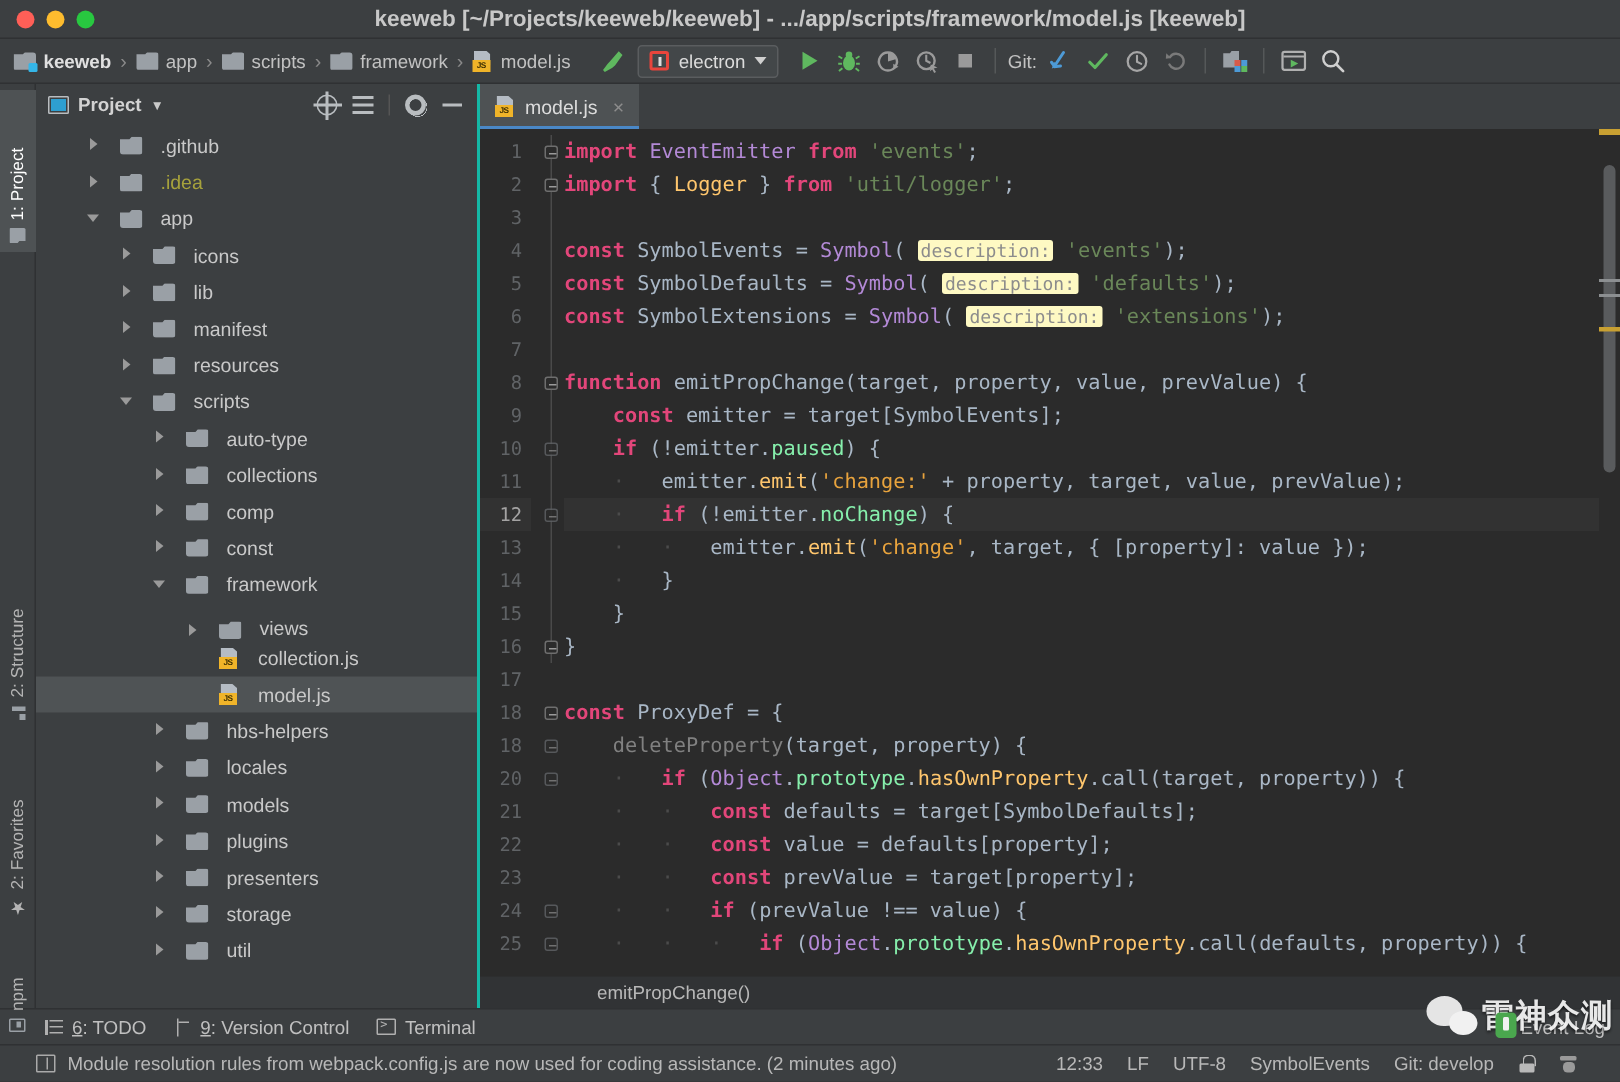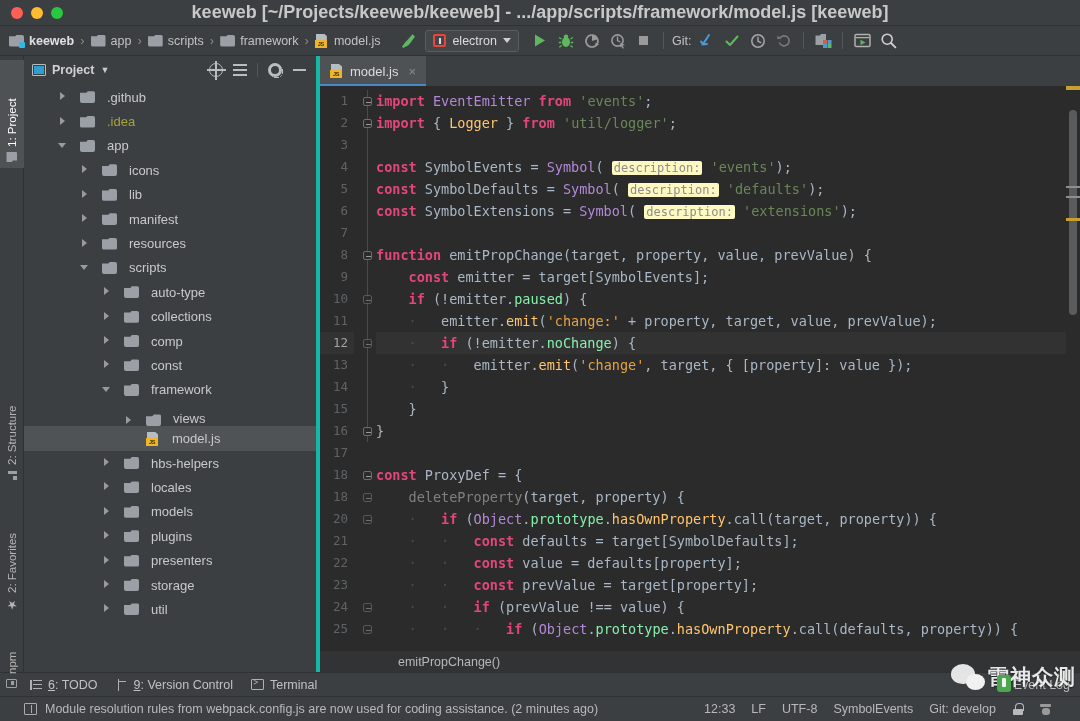--- a/index.html
+++ b/index.html
@@ -18,21 +18,21 @@
     height: 26px; background: #3c3f41; display: flex; align-items: center;
     position: relative; flex: none; border-bottom: 1px solid #2f3133;
   }
   .traffic { display: flex; gap: 8px; padding-left: 11px; }
   .dot { width: 12px; height: 12px; border-radius: 50%; }
   .dot.red { background: #ff5f57; }
   .dot.yellow { background: #febc2e; }
   .dot.green { background: #28c840; }
   .title-text {
     position: absolute; left: 0; right: 0; text-align: center;
-    font-size: 18px; color: #c8c8c8; font-weight: 600; pointer-events: none;
+    font-size: 15px; color: #c8c8c8; font-weight: 600; pointer-events: none;
   }
 
   
   .navbar {
     height: 30px; background: #3c3f41; display: flex; align-items: center;
     padding: 0 6px; flex: none; gap: 0px; border-bottom: 1px solid #2f3133;
   }
   .crumb { display: flex; align-items: center; gap: 5px; padding: 0 3px; height: 22px; }
   .crumb-label { font-size: 12.5px; color: #c2c2c2; }
   .crumb-label.bold { font-weight: bold; color: #e0e0e0; }
@@ -95,21 +95,21 @@
   .mini-ico { width: 11px; height: 10px; flex: none; }
   .mini-folder { background:#9aa0a6; clip-path: polygon(0 14%, 42% 14%, 52% 0, 100% 0, 100% 100%, 0 100%); border-radius:1px; }
   .mini-struct { background: transparent; position: relative; }
   .mini-struct::before{content:"";position:absolute;left:0;top:0;width:4px;height:4px;background:#9aa0a6;}
   .mini-struct::after{content:"";position:absolute;left:0;top:6px;width:9px;height:3px;background:#9aa0a6;}
   .mini-star { color:#b4b4b4; font-size:12px; line-height:1; }
   .mini-npm { width:11px;height:9px;border:1.4px solid #9aa0a6;border-radius:1px; position:relative;}
   .mini-npm::after{content:"";position:absolute;left:2px;top:1.5px;width:3px;height:4px;background:#9aa0a6;}
 
   
-  .project-panel { width: 296px; background: #3c3f41; flex: none; display: flex; flex-direction: column; border-right:4px solid #14b8a6;}
+  .project-panel { width: 296px; background: #3c3f41; flex: none; display: flex; flex-direction: column; border-right:2px solid #14b8a6;}
   .pp-header {
     height: 28px; display: flex; align-items: center; padding: 0 8px; gap: 6px; flex: none;
   }
   .pp-title { font-size: 12.5px; color: #d2d2d2; font-weight: 600; }
   .pp-win-ico { width:14px;height:12px;border:1.6px solid #b9bdc0;border-radius:1px;background:#3c3f41;position:relative;}
   .pp-win-ico::after{content:"";position:absolute;left:1px;top:1px;right:1px;bottom:1px;background:#2e9fd0;}
   .pp-spacer { flex: 1; }
   .pp-ico { width: 18px; height: 18px; display:flex;align-items:center;justify-content:center; }
   .crosshair { width:14px;height:14px;border:1.4px solid #b9bdc0;border-radius:50%;position:relative;}
   .crosshair::before{content:"";position:absolute;left:-3px;top:5.2px;width:19px;height:1.4px;background:#b9bdc0;}
@@ -473,20 +473,25 @@
           </div>
           <div class="trow" style="padding-left: 78px;">
             <span class="arrow open"></span>
             <span class="ico folder-ico"></span>
             <span class="tlabel">framework</span>
           </div>
           <div class="trow" style="padding-left: 100px; align-items: flex-end;">
             <span class="arrow closed"></span>
             <span class="ico folder-ico"></span>
             <span class="tlabel">views</span>
+          </div>
+          <div class="trow" style="padding-left: 100px;">
+            <span class="arrow"></span>
+            <span class="ico js-ico"></span>
+            <span class="tlabel">collection.js</span>
           </div>
           <div class="trow selected" style="padding-left: 100px;">
             <span class="arrow"></span>
             <span class="ico js-ico"></span>
             <span class="tlabel">model.js</span>
           </div>
           <div class="trow" style="padding-left: 78px;">
             <span class="arrow closed"></span>
             <span class="ico folder-ico"></span>
             <span class="tlabel">hbs-helpers</span>

